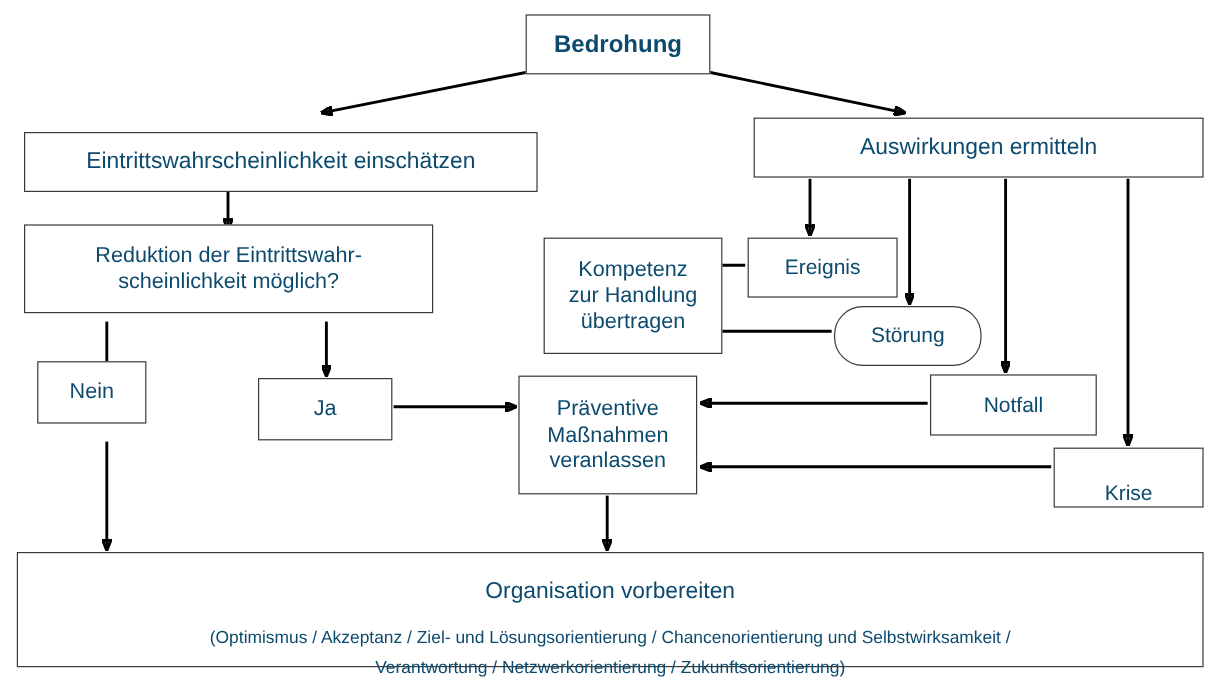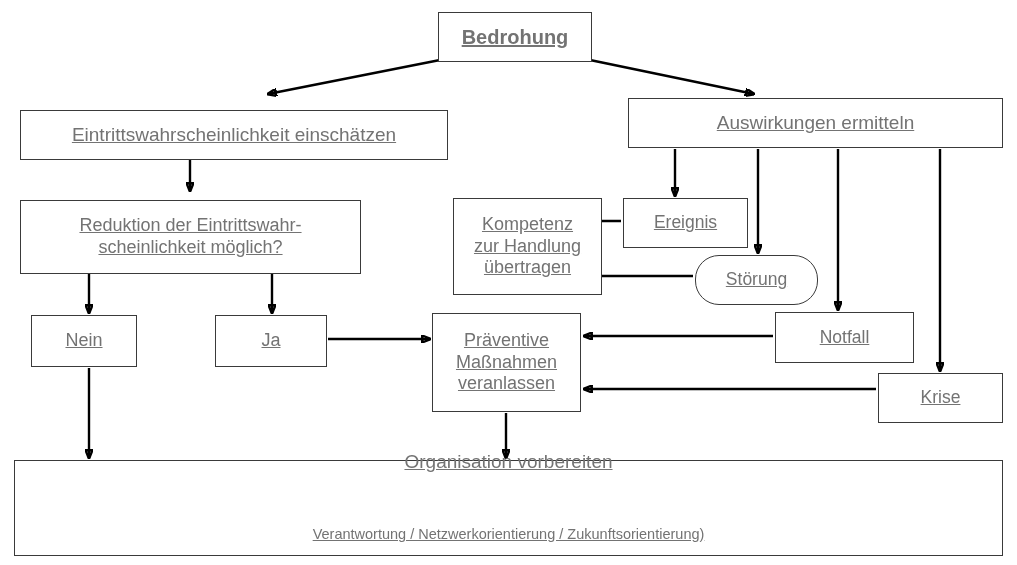--- a/index.html
+++ b/index.html
@@ -19,34 +19,33 @@
   .node {
     position: absolute;
     box-sizing: border-box;
     border: 1.6px solid #3a3a3a;
     background: #ffffff;
     display: flex;
     flex-direction: column;
     align-items: center;
     justify-content: center;
     text-align: center;
-    color: #737373;
+    color: #0c4a6e;
     line-height: 1.22;
     z-index: 3;
-    text-decoration: underline;
   }
   .node .line {
     display: block;
     white-space: nowrap;
   }
   .n-root { font-weight: bold; font-size: 20px; }
   .n-lvl1 { font-size: 19px; }
   .n-box  { font-size: 18px; }
   .n-small{ font-size: 17.5px; }
-  .n-bottom { font-size: 19px; padding: 10px 14px; justify-content: flex-end; gap: 47px; }
+  .n-bottom { font-size: 19px; padding: 10px 14px; justify-content: flex-start; }
   .n-bottom .title { font-size: 19px; margin-top: 10px; }
   .n-bottom .sub { font-size: 14.5px; margin-top: 17px; line-height: 1.55; }
   svg.links {
     position: absolute;
     left: 0; top: 0;
     width: 1017px;
     height: 565px;
     z-index: 1;
     pointer-events: none;
   }
@@ -102,59 +101,60 @@
   </div>
 
   <div class="node n-lvl1" style="left:20px; top:98px; width:428px; height:50px;margin-top:12px;">
     <span class="line">Eintrittswahrscheinlichkeit einschätzen</span>
   </div>
 
   <div class="node n-lvl1" style="left:628px; top:98px; width:375px; height:50px;">
     <span class="line">Auswirkungen ermitteln</span>
   </div>
 
-  <div class="node n-box" style="left:20px; top:200px; width:341px; height:74px;">
+  <div class="node n-box" style="left:20px; top:187px; width:341px; height:74px;">
     <span class="line">Reduktion der Eintrittswahr-</span>
     <span class="line">scheinlichkeit möglich?</span>
   </div>
 
   <div class="node n-box" style="left:433px; top:198px; width:149px; height:97px;margin-left:20px;">
     <span class="line">Kompetenz</span>
     <span class="line">zur Handlung</span>
     <span class="line">übertragen</span>
   </div>
 
   <div class="node n-small" style="left:623px; top:198px; width:125px; height:50px;">
     <span class="line">Ereignis</span>
   </div>
 
   <div class="node n-small" style="left:695px; top:255px; width:123px; height:50px;border-radius:24px;">
     <span class="line">Störung</span>
   </div>
 
-  <div class="node n-box" style="left:31px; top:315px; width:106px; height:52px;">
+  <div class="node n-box" style="left:31px; top:301px; width:91px; height:52px;">
     <span class="line">Nein</span>
   </div>
 
   <div class="node n-box" style="left:215px; top:315px; width:112px; height:52px;">
     <span class="line">Ja</span>
   </div>
 
   <div class="node n-box" style="left:432px; top:313px; width:149px; height:99px;text-align:right;">
     <span class="line">Präventive</span>
     <span class="line">Maßnahmen</span>
     <span class="line">veranlassen</span>
   </div>
 
   <div class="node n-small" style="left:775px; top:312px; width:139px; height:51px;">
     <span class="line">Notfall</span>
   </div>
 
-  <div class="node n-small" style="left:878px; top:373px; width:125px; height:50px;">
+  <div class="node n-small" style="left:878px; top:373px; width:125px; height:50px;justify-content:flex-end;">
     <span class="line">Krise</span>
   </div>
 
   <div class="node n-bottom" style="left:14px; top:460px; width:989px; height:96px;">
     <span class="line title">Organisation vorbereiten</span>
+    <span class="line sub">(Optimismus / Akzeptanz / Ziel- und Lösungsorientierung / Chancenorientierung und Selbstwirksamkeit /</span>
     <span class="line sub" style="margin-top:2px;">Verantwortung / Netzwerkorientierung / Zukunftsorientierung)</span>
   </div>
 
 </div>
 
 </body></html>

